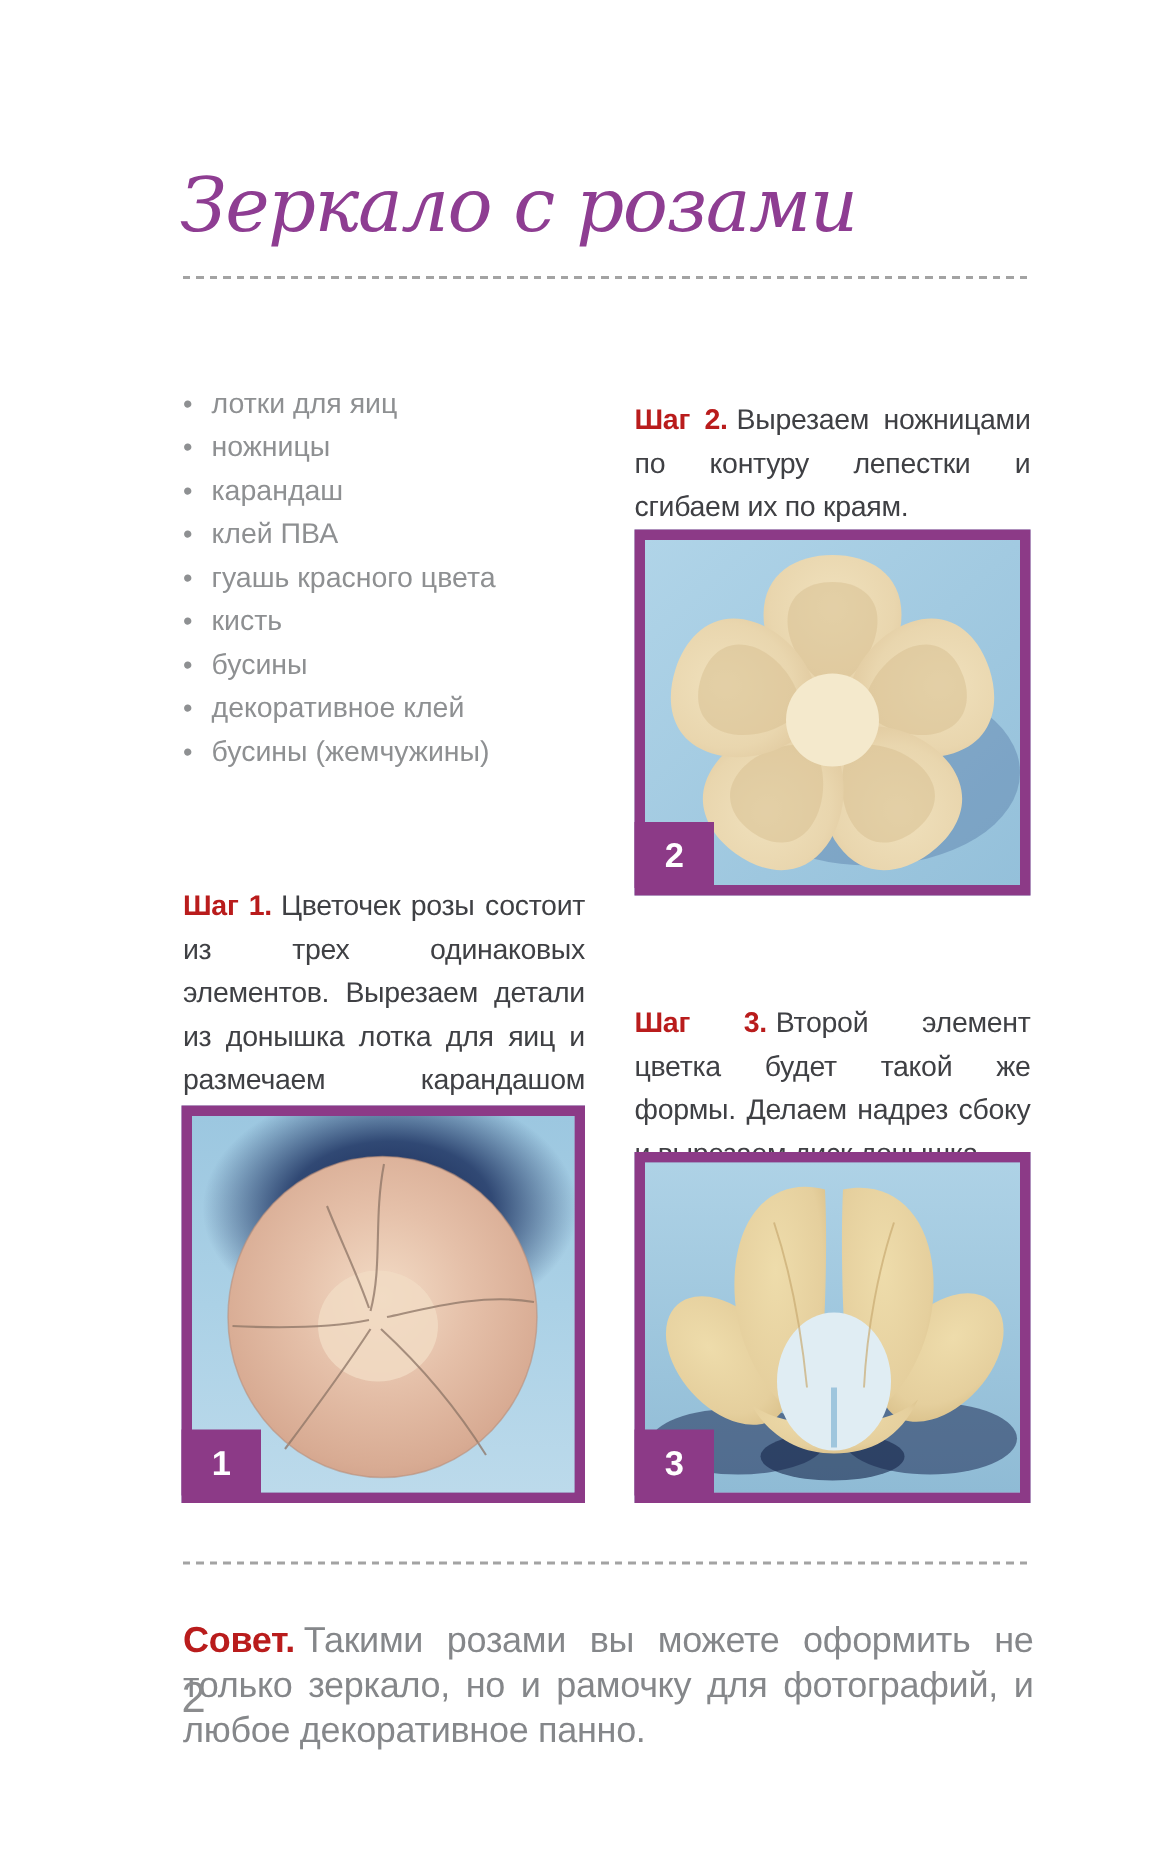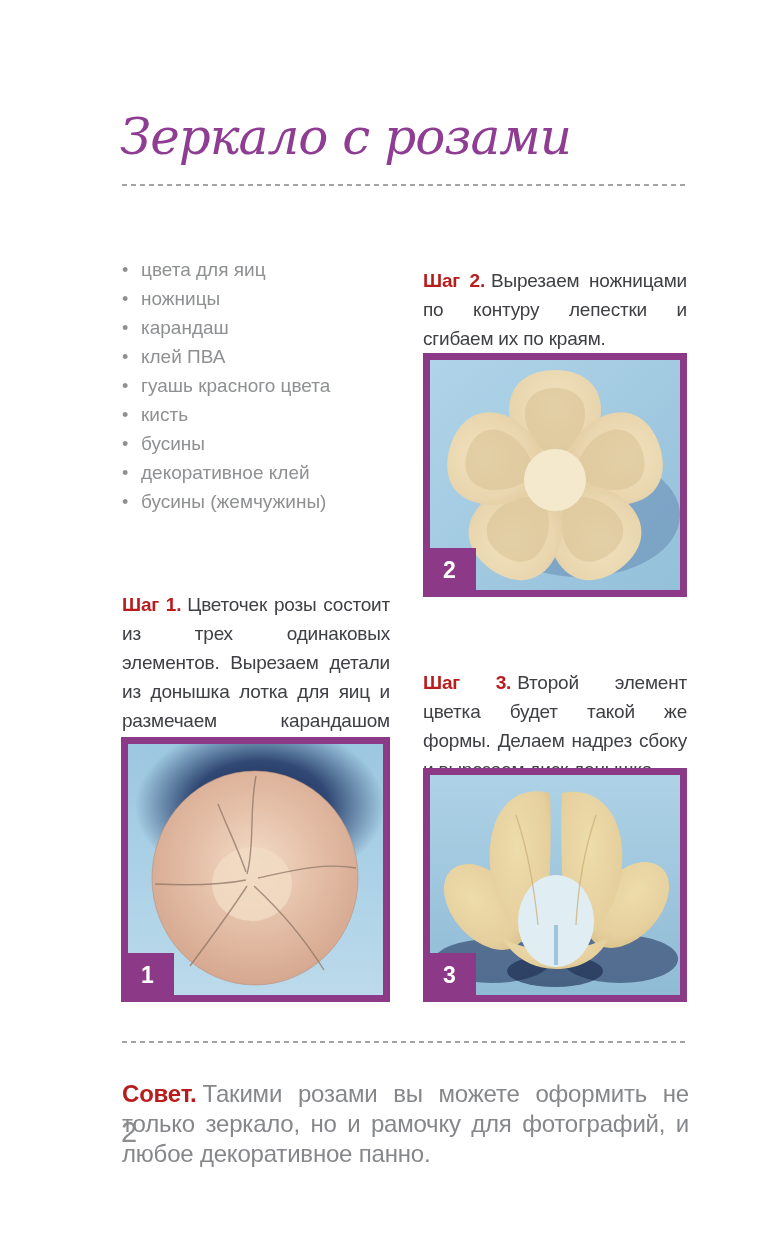--- a/index.html
+++ b/index.html
@@ -61,21 +61,21 @@
 <div class="page">
 
   <div class="title">Зеркало с розами</div>
 
   <div class="rule" id="rule-top"></div>
 
   <div class="materials">
     <div class="materials-list">
       <div class="mitem">
           <span class="dot">•</span>
-          <span>цвета для яиц</span>
+          <span>лотки для яиц</span>
         </div>
       <div class="mitem">
           <span class="dot">•</span>
           <span>ножницы</span>
         </div>
       <div class="mitem">
           <span class="dot">•</span>
           <span>карандаш</span>
         </div>
       <div class="mitem">

